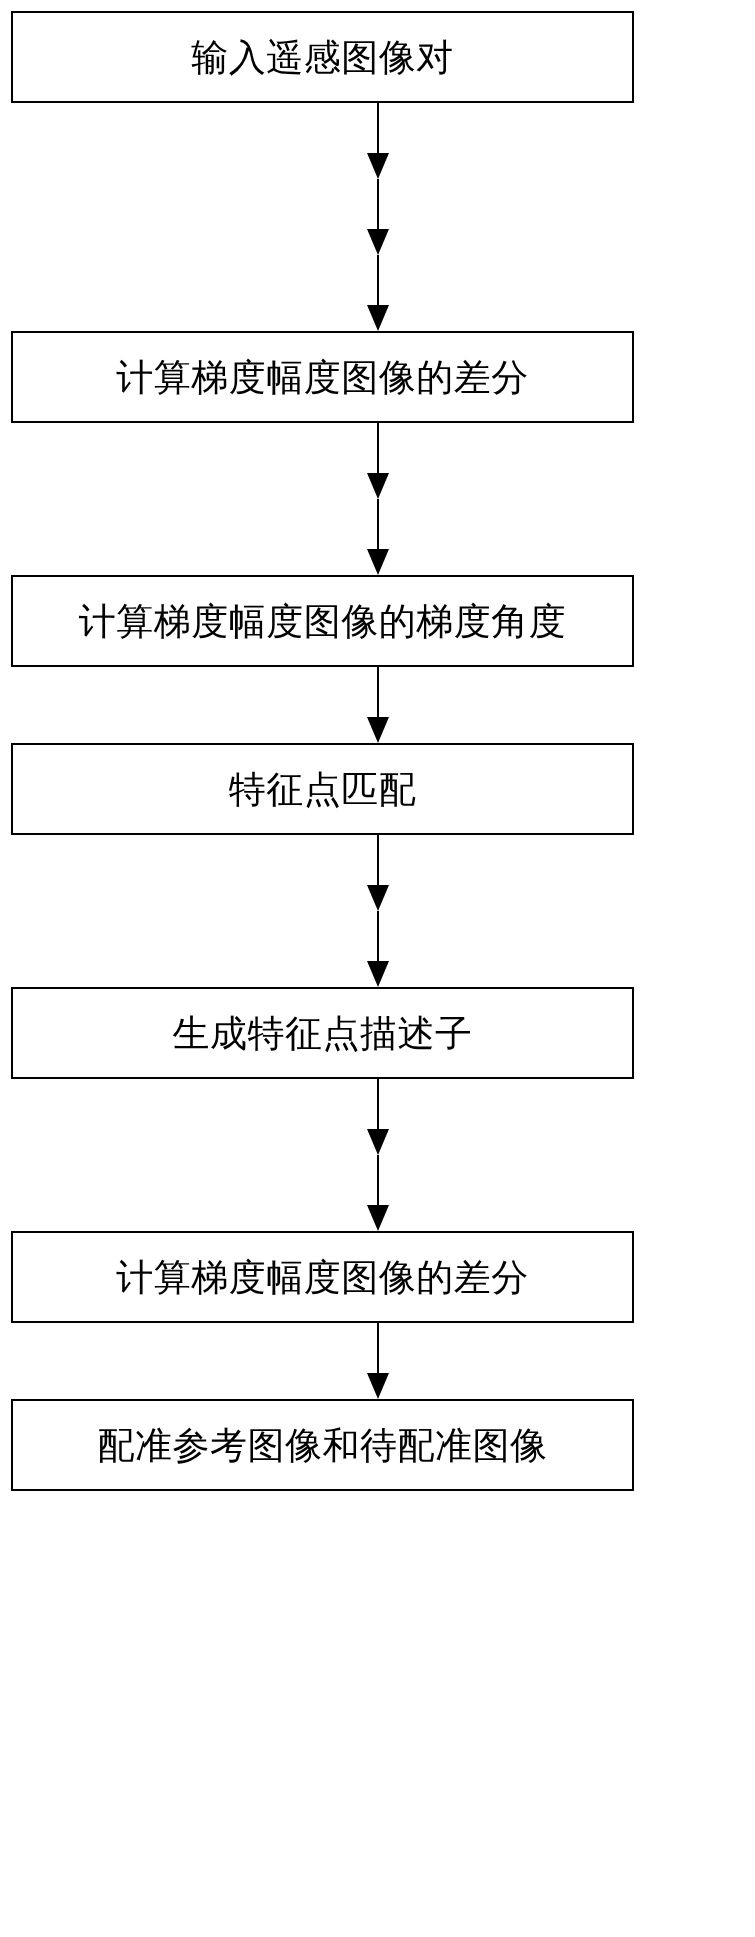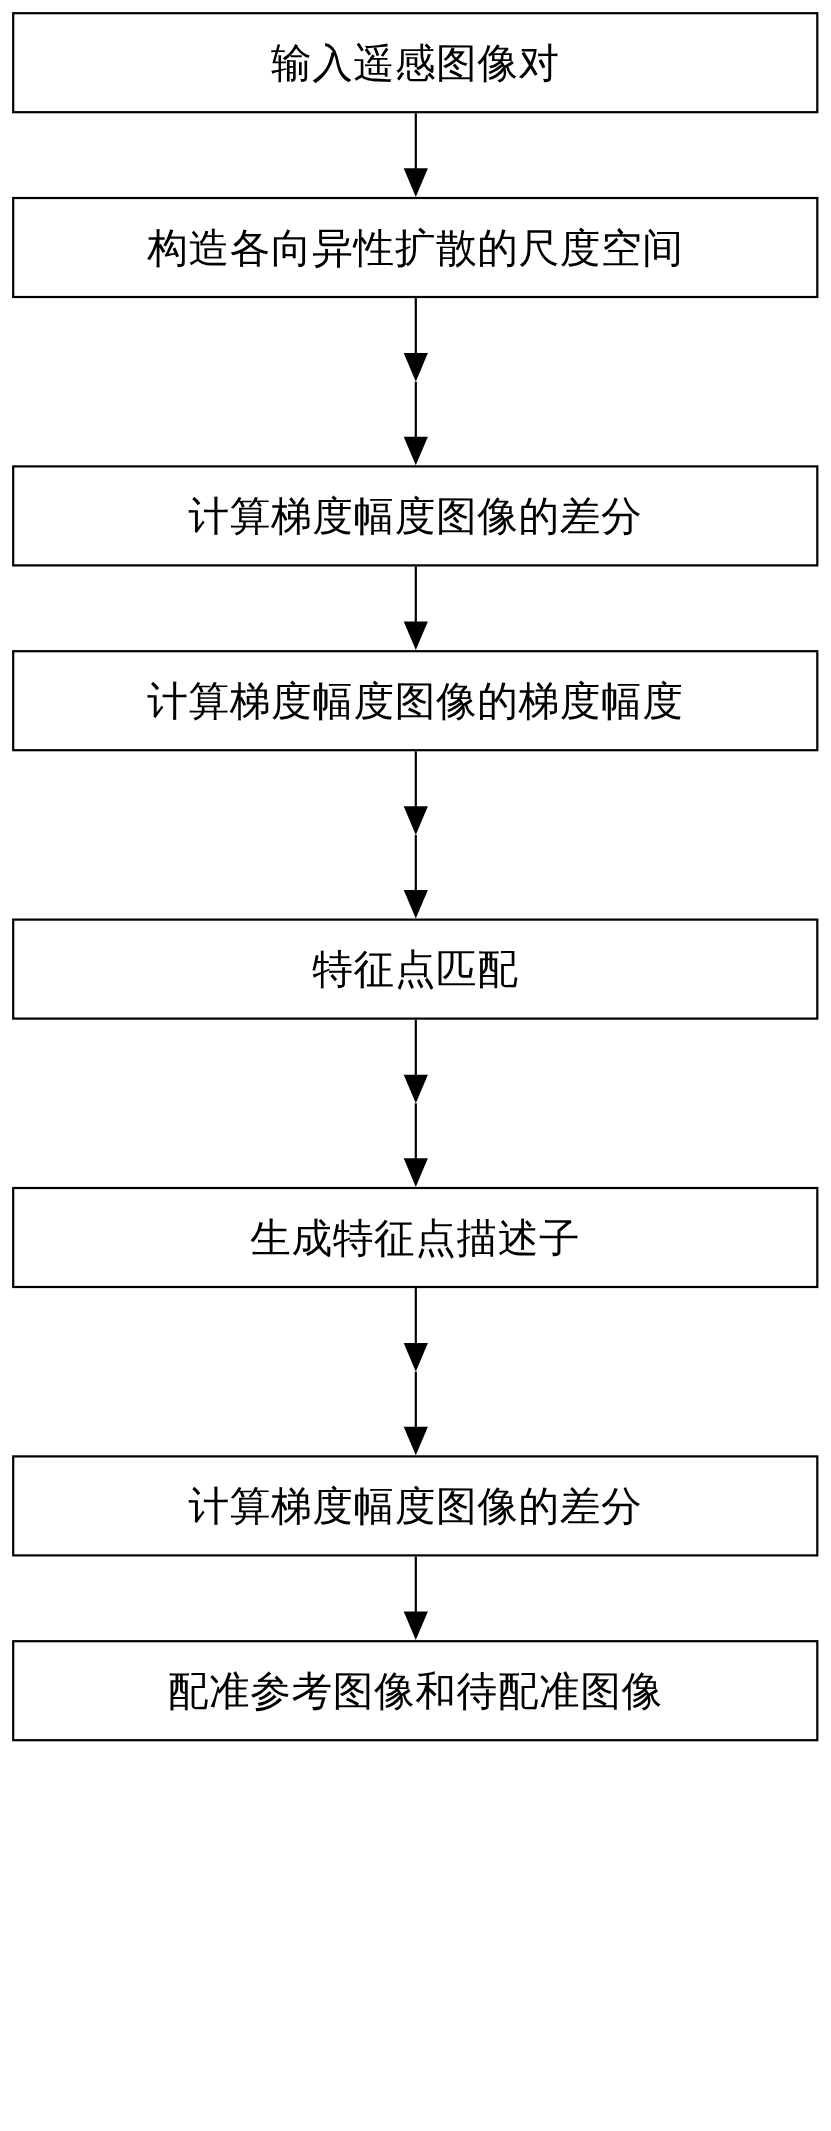--- a/index.html
+++ b/index.html
@@ -16,21 +16,21 @@
     overflow: hidden;
   }
   .flow-column {
     position: absolute;
     left: 11px;
     top: 11px;
     width: 733px;
   }
   .flow-node {
     box-sizing: border-box;
-    width: 733px;
+    width: 623px;
     height: 92px;
     border: 2px solid #000000;
     background: #ffffff;
     display: flex;
     align-items: center;
     justify-content: center;
   }
   .flow-node-label {
     font-family: "DejaVu Serif", "Liberation Serif", serif;
     font-size: 37px;
@@ -72,23 +72,20 @@
 
     <div class="flow-node">
       <span class="flow-node-label">输入遥感图像对</span>
     </div>
 
     <div class="flow-connector">
       <div class="conn-line"></div>
       <div class="conn-head"></div>
     </div>
 
-    <div class="flow-node">
-      <span class="flow-node-label">构造各向异性扩散的尺度空间</span>
-    </div>
 
     <div class="flow-connector">
       <div class="conn-line"></div>
       <div class="conn-head"></div>
     </div>
 
 
     <div class="flow-connector">
       <div class="conn-line"></div>
       <div class="conn-head"></div>
@@ -96,29 +93,29 @@
 
     <div class="flow-node">
       <span class="flow-node-label">计算梯度幅度图像的差分</span>
     </div>
 
     <div class="flow-connector">
       <div class="conn-line"></div>
       <div class="conn-head"></div>
     </div>
 
-    <div class="flow-node">
-      <span class="flow-node-label">计算梯度幅度图像的梯度幅度</span>
-    </div>
 
     <div class="flow-connector">
       <div class="conn-line"></div>
       <div class="conn-head"></div>
     </div>
 
+    <div class="flow-node">
+      <span class="flow-node-label">计算梯度幅度图像的梯度角度</span>
+    </div>
 
     <div class="flow-connector">
       <div class="conn-line"></div>
       <div class="conn-head"></div>
     </div>
 
     <div class="flow-node">
       <span class="flow-node-label">特征点匹配</span>
     </div>
 

